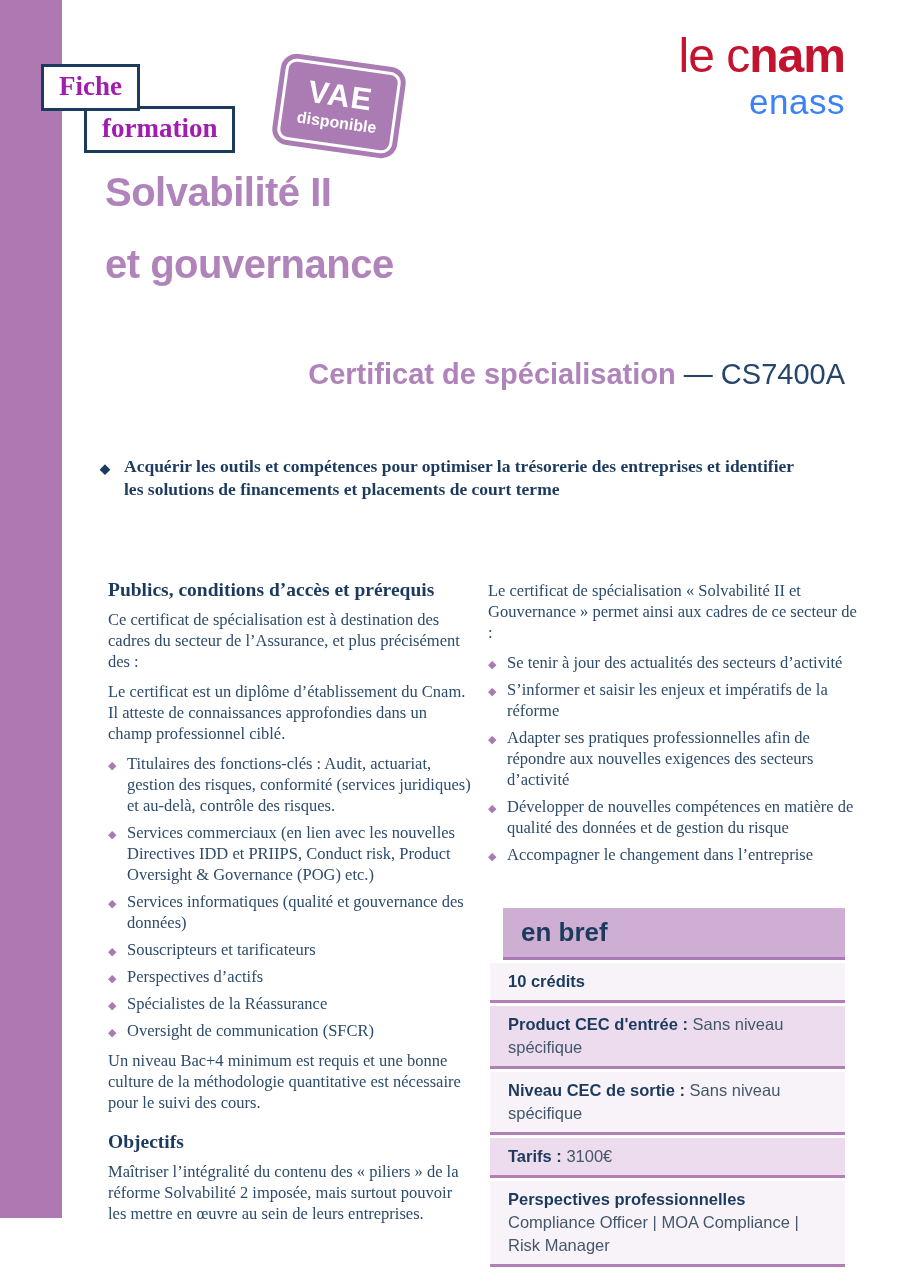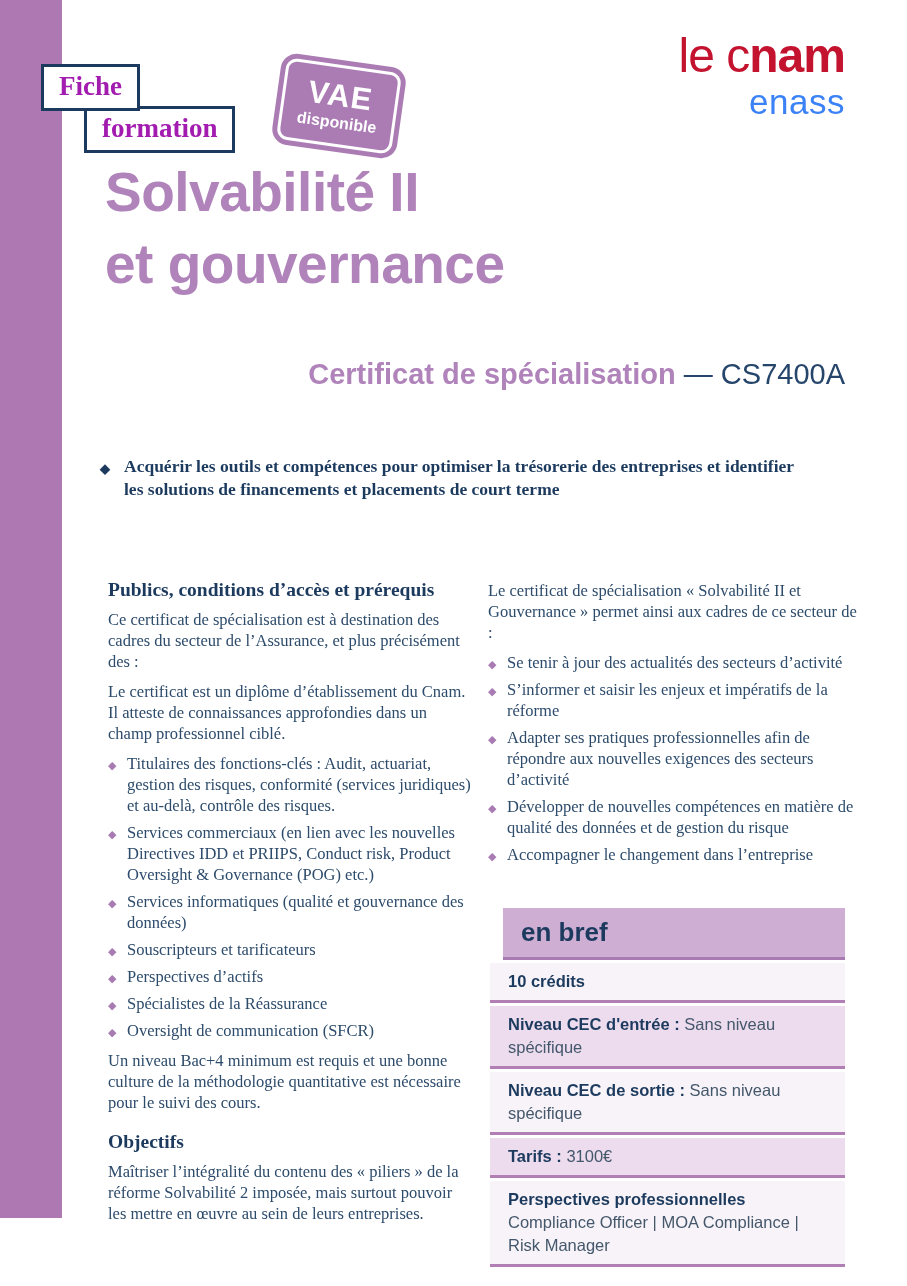--- a/index.html
+++ b/index.html
@@ -63,21 +63,21 @@
   }
   .logo-main{font-size:48px;color:#c3132f;letter-spacing:-1px;}
   .logo-le{font-weight:300;}
   .logo-nam{font-weight:800;}
   .logo-sub{font-size:35px;color:#3b82f6;font-weight:400;margin-top:4px;letter-spacing:0.5px;}
   
   .main-title{
     position:absolute;left:105px;top:156px;
     font-family:"Liberation Sans", sans-serif;
     font-weight:800;
-    font-size:55px;line-height:72px;
+    font-size:40px;line-height:72px;
     color:#b084ba;
     letter-spacing:-0.5px;
     white-space:nowrap;
   }
   
   .subtitle{
     position:absolute;right:62px;top:356px;
     font-family:"Liberation Sans", sans-serif;
     font-size:29px;line-height:36px;
     white-space:nowrap;
@@ -198,19 +198,19 @@
       <li><span class="diamond">◆</span><span>S’informer et saisir les enjeux et impératifs de la réforme</span></li>
       <li><span class="diamond">◆</span><span>Adapter ses pratiques professionnelles afin de répondre aux nouvelles exigences des secteurs d’activité</span></li>
       <li><span class="diamond">◆</span><span>Développer de nouvelles compétences en matière de qualité des données et de gestion du risque</span></li>
       <li><span class="diamond">◆</span><span>Accompagner le changement dans l’entreprise</span></li>
     </ul>
   </div>
 
   <div class="enbref">
     <div class="enbref-header">en bref</div>
     <div class="enbref-row row-light"><b>10 crédits</b><span></span></div>
-    <div class="enbref-row row-purple"><b>Niveau CEC d'entrée :</b> <span>Sans niveau spécifique</span></div>
+    <div class="enbref-row row-purple"><b>Product CEC d'entrée :</b> <span>Sans niveau spécifique</span></div>
     <div class="enbref-row row-light"><b>Niveau CEC de sortie :</b> <span>Sans niveau spécifique</span></div>
     <div class="enbref-row row-purple"><b>Tarifs :</b> <span>3100€</span></div>
     <div class="enbref-row row-light"><b class="block">Perspectives professionnelles</b><span>Compliance Officer | MOA Compliance | Risk Manager</span></div>
   </div>
 
 </div>
 
 </body></html>

